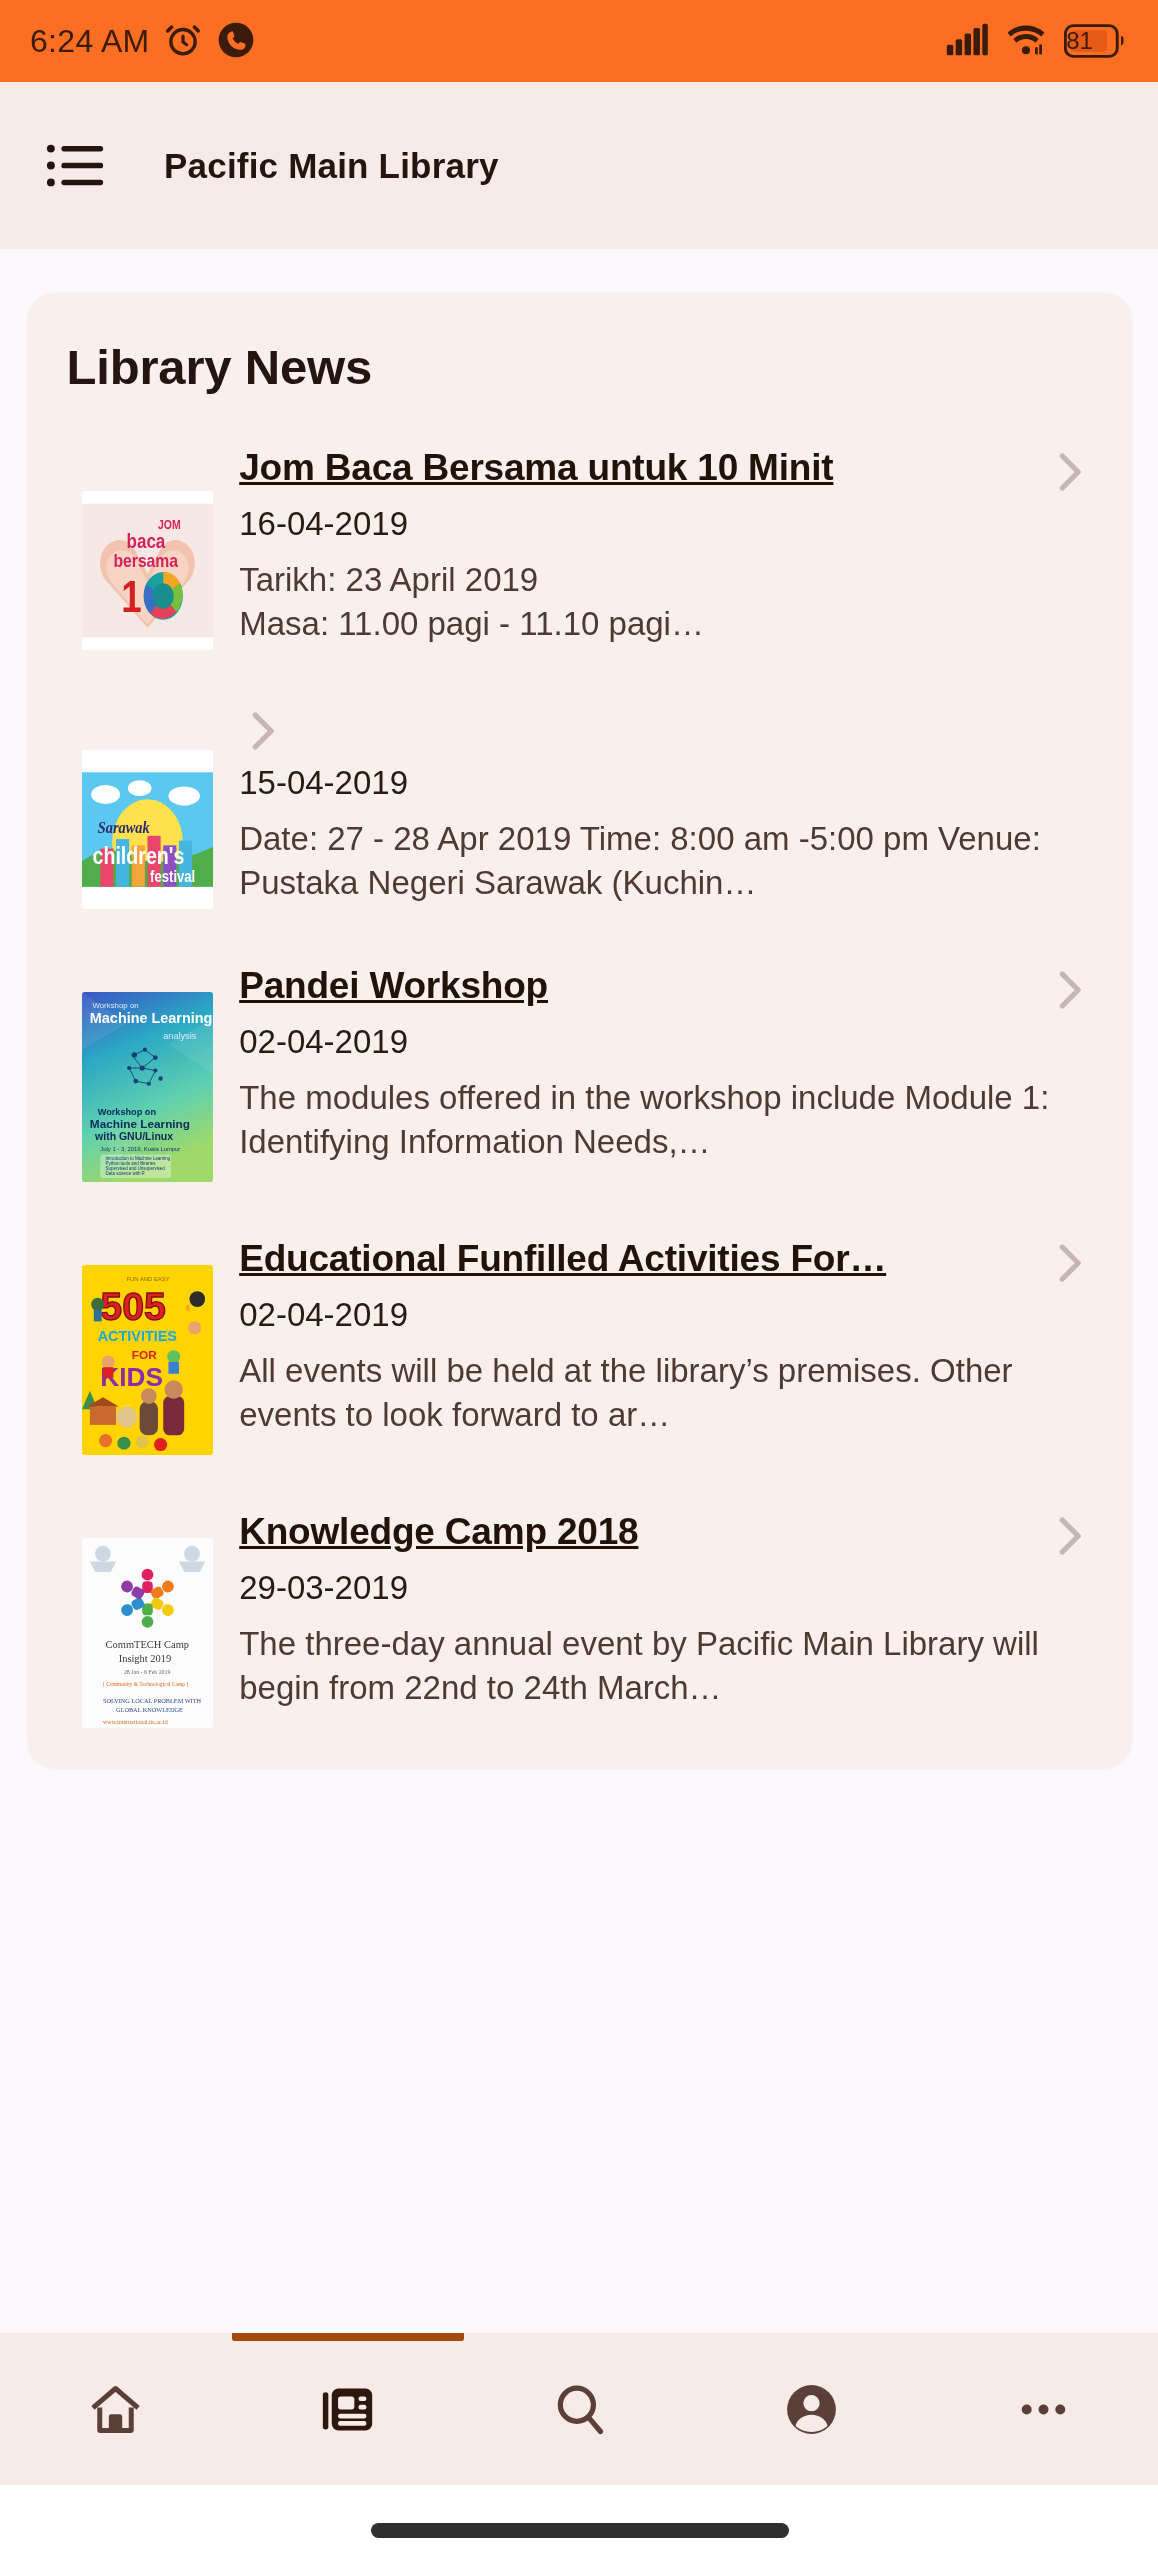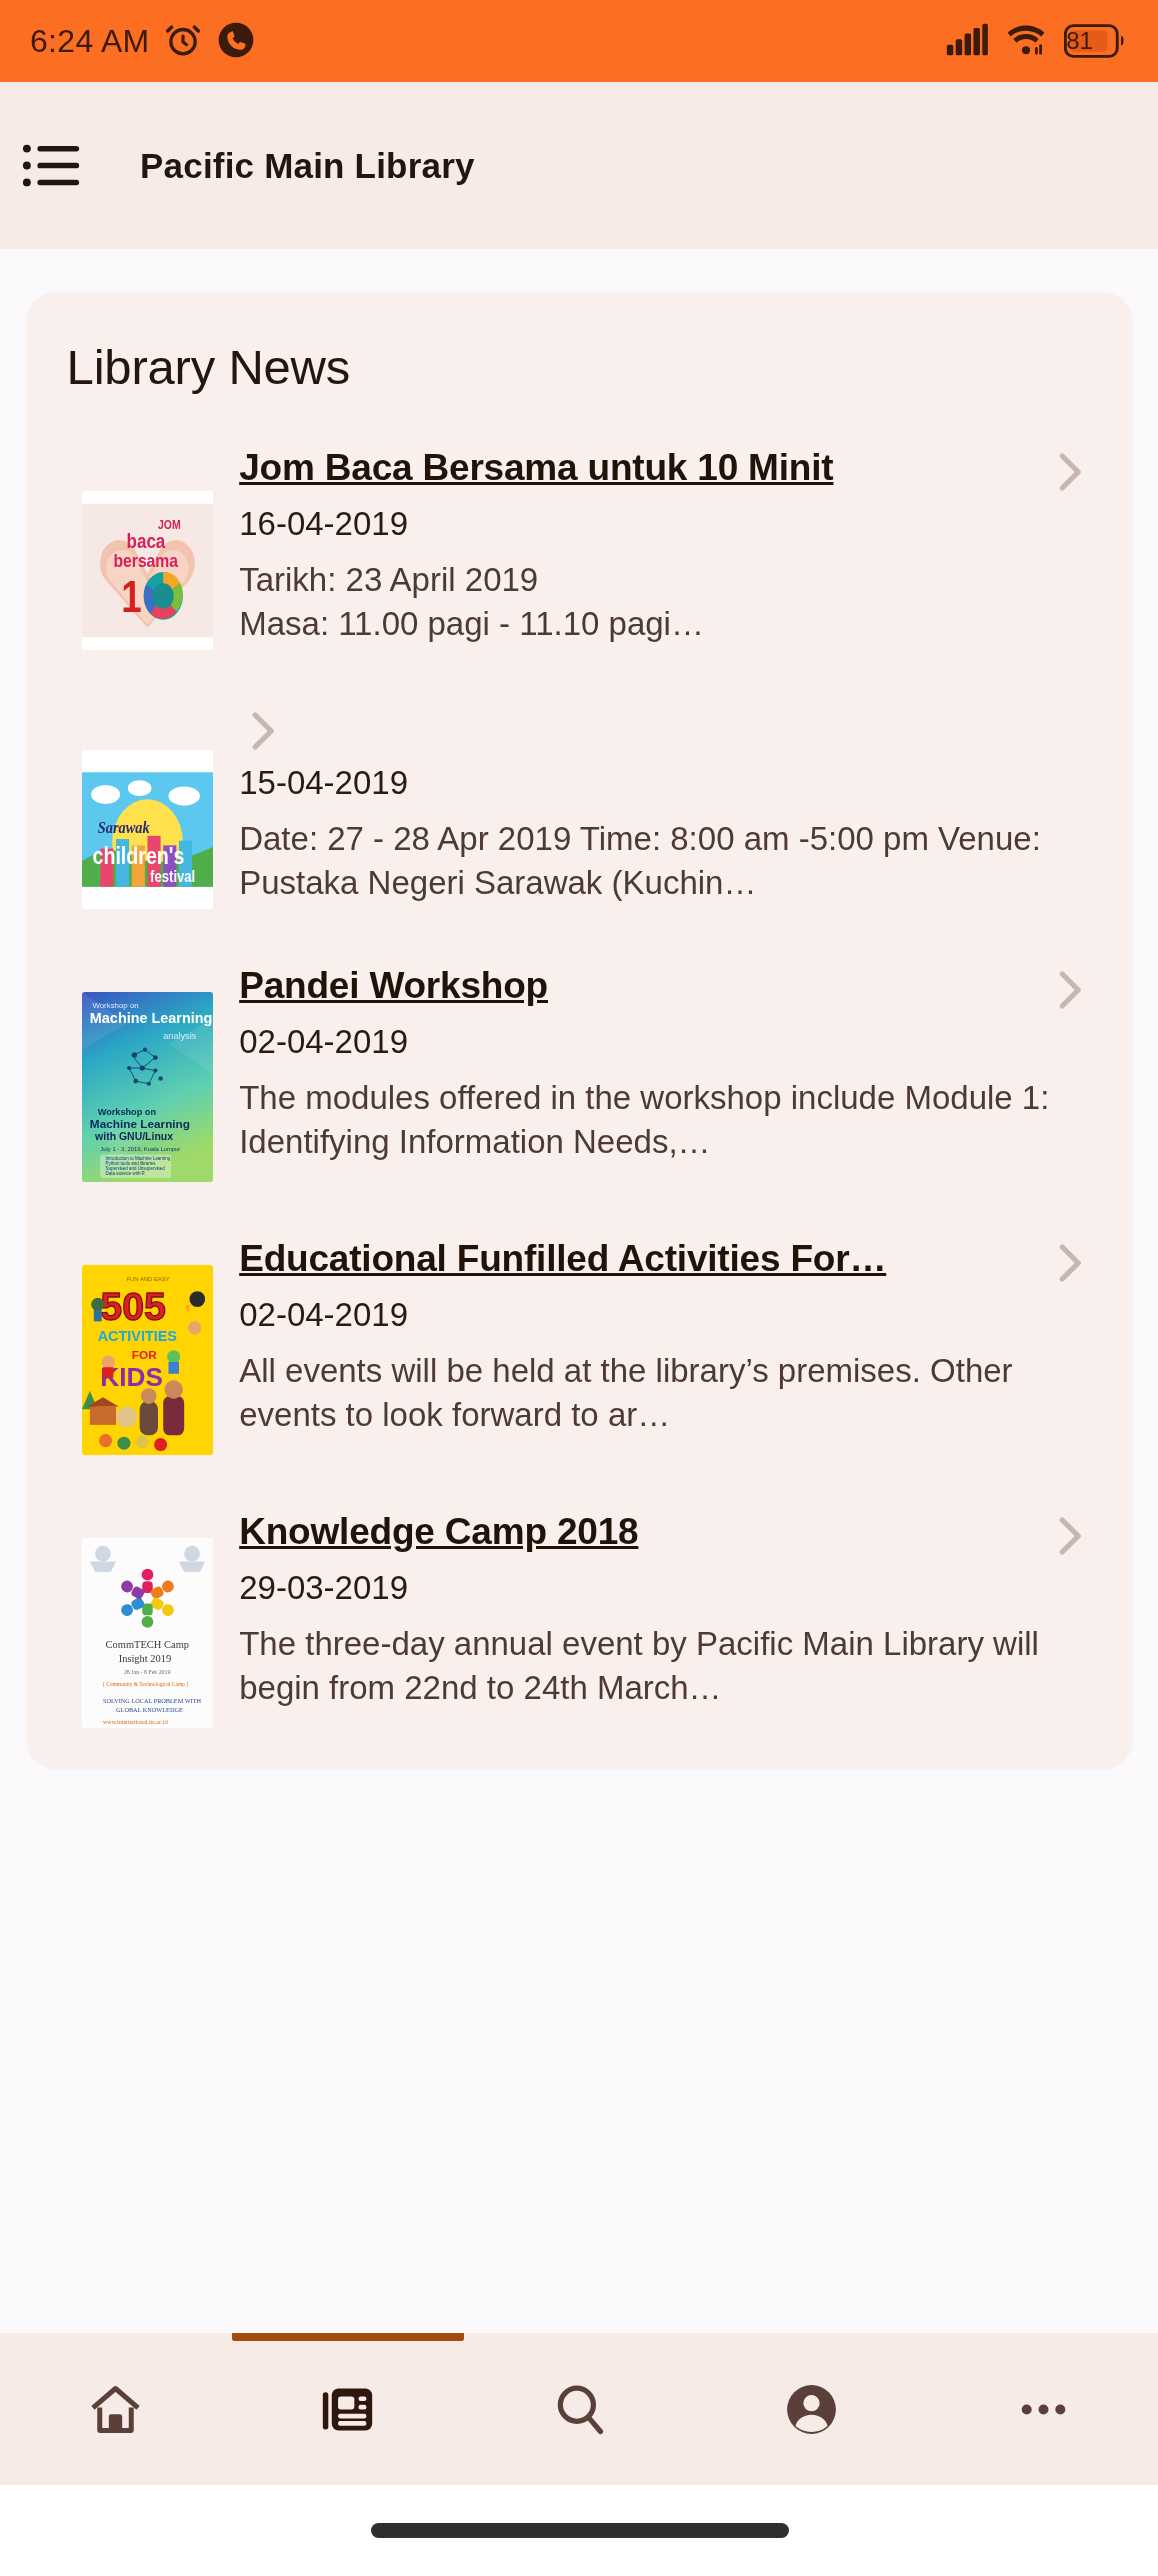--- a/index.html
+++ b/index.html
@@ -18,36 +18,36 @@
     padding:0 34px 0 30px;
   }
   .sb-left { display:flex; align-items:center; gap:13.3px; }
   .sb-time { font-size:32px; font-weight:400; color:#3B1B0B; letter-spacing:0.3px; line-height:1; }
   .sb-right { display:flex; align-items:center; gap:17px; }
   .icn { display:block; }
 
   
   .appbar {
     flex:0 0 167px; background:#F7EBE8;
-    display:flex; align-items:center; padding:0 20px;
+    display:flex; align-items:center; padding:0 44px;
   }
   .menu-btn { width:63px; height:63px; display:flex; align-items:center; justify-content:center; cursor:pointer; }
   .appbar-title {
     margin-left:57px; font-size:35px; font-weight:700; color:#241510; letter-spacing:0.2px;
   }
 
   
   .content { flex:1 1 auto; background:#FBF9FC; padding:44px 26.6px 0 26.6px; position:relative; }
 
   .card {
     background:#F9EFEC; border-radius:28.5px; padding:46px 0 40px 0;
     box-shadow:0 0.9px 2.8px rgba(80,40,30,.05);
   }
   .card-title {
-    font-size:49px; font-weight:400; color:#241510; letter-spacing:-0.2px;
+    font-size:49px; font-weight:700; color:#241510; letter-spacing:-0.2px;
     padding:0 0 0 40px; margin-bottom:47px;
   }
 
   .news-list { display:flex; flex-direction:column; }
   .news-item {
     display:flex; align-items:flex-start;
     padding:0 38px 0 55px; margin-bottom:51px; cursor:pointer;
   }
   .news-item:last-child { margin-bottom:0; }
 

